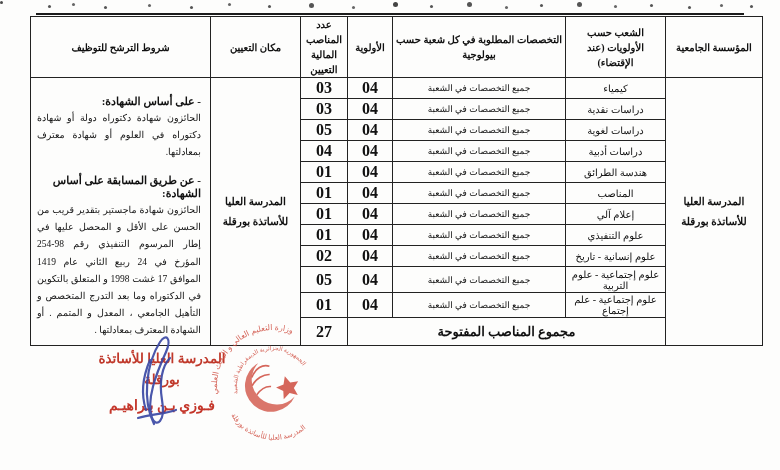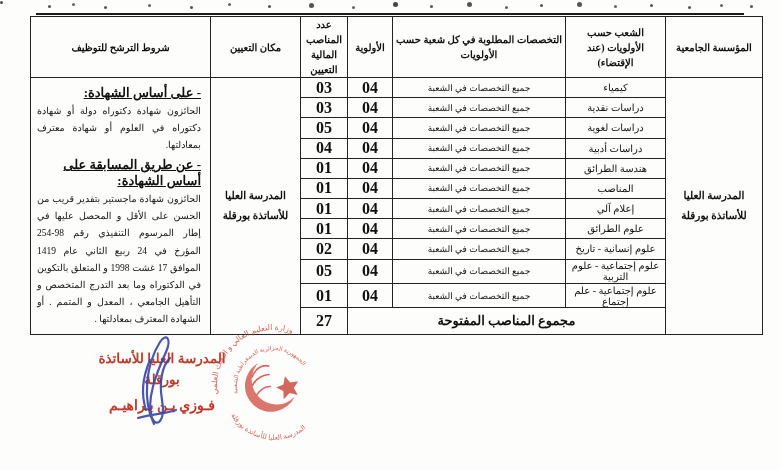--- a/index.html
+++ b/index.html
@@ -32,21 +32,21 @@
   .grid th{font-weight:bold;font-size:10px;line-height:1.5;text-align:center;vertical-align:middle;height:42px;}
   .grid td{font-size:9px;text-align:center;vertical-align:middle;}
   tr.data-row{height:19px;}
   td.num{font-weight:bold;font-size:16px;font-family:"Liberation Serif","DejaVu Serif",serif;}
   td.branch{font-size:10px;}
   td.spec{font-size:9px;}
   td.merged-side{font-weight:bold;font-size:10.5px;line-height:1.9;}
   tr.total-row{height:25px;}
   td.total-label{font-size:13px;font-weight:600;}
   td.conditions{vertical-align:middle;text-align:right;padding:4px 9px 4px 6px;}
-  .cond-h{display:block;font-size:13px;font-weight:bold;text-decoration:underline;margin:3px 0 2px;}
+  .cond-h{display:block;font-size:11px;font-weight:bold;margin:13px 0 2px;}
   .cond-p{display:block;font-size:9.5px;line-height:1.8;text-align:justify;text-align-last:right;margin:0 0 2px;}
 
   
   .date-line{position:absolute;top:297px;left:40px;width:220px;text-align:center;
     font-size:12.5px;font-weight:bold;direction:rtl;}
   .director-title{position:absolute;top:322px;left:78px;width:140px;text-align:center;
     font-size:12.5px;font-weight:bold;direction:rtl;}
   .stamp-text{position:absolute;top:349px;left:42px;width:240px;text-align:center;direction:rtl;
     color:#c0392b;font-weight:bold;line-height:1.55;}
   .stamp-text .l1{font-size:13.5px;display:block;}
@@ -70,21 +70,21 @@
         <col style="width:173px">
       <col style="width:45px">
         <col style="width:47px">
         <col style="width:90px">
         <col style="width:180px">
     </colgroup>
     <tbody>
         <tr>
       <th>المؤسسة الجامعية</th>
       <th>الشعب حسب الأولويات (عند الإقتضاء)</th>
-      <th>التخصصات المطلوبة في كل شعبة حسب الأولويات</th>
+      <th>التخصصات المطلوبة في كل شعبة حسب بيولوجية</th>
       <th>الأولوية</th>
       <th>عدد المناصب المالية التعيين</th>
       <th>مكان التعيين</th>
       <th>شروط الترشح للتوظيف</th>
     </tr>
 
     <tr class="data-row">
       <td class="merged-side" rowspan="12">المدرسة العليا للأساتذة بورقلة</td>
       <td class="branch">كيمياء</td>
       <td class="spec">جميع التخصصات في الشعبة</td>
@@ -128,21 +128,21 @@
       <td class="num">04</td>
       <td class="num">01</td>
     </tr>
     <tr class="data-row">
       <td class="branch">إعلام آلي</td>
       <td class="spec">جميع التخصصات في الشعبة</td>
       <td class="num">04</td>
       <td class="num">01</td>
     </tr>
     <tr class="data-row">
-      <td class="branch">علوم الطرائق</td>
+      <td class="branch">علوم التنفيذي</td>
       <td class="spec">جميع التخصصات في الشعبة</td>
       <td class="num">04</td>
       <td class="num">01</td>
     </tr>
     <tr class="data-row">
       <td class="branch">علوم إنسانية - تاريخ</td>
       <td class="spec">جميع التخصصات في الشعبة</td>
       <td class="num">04</td>
       <td class="num">02</td>
     </tr>

